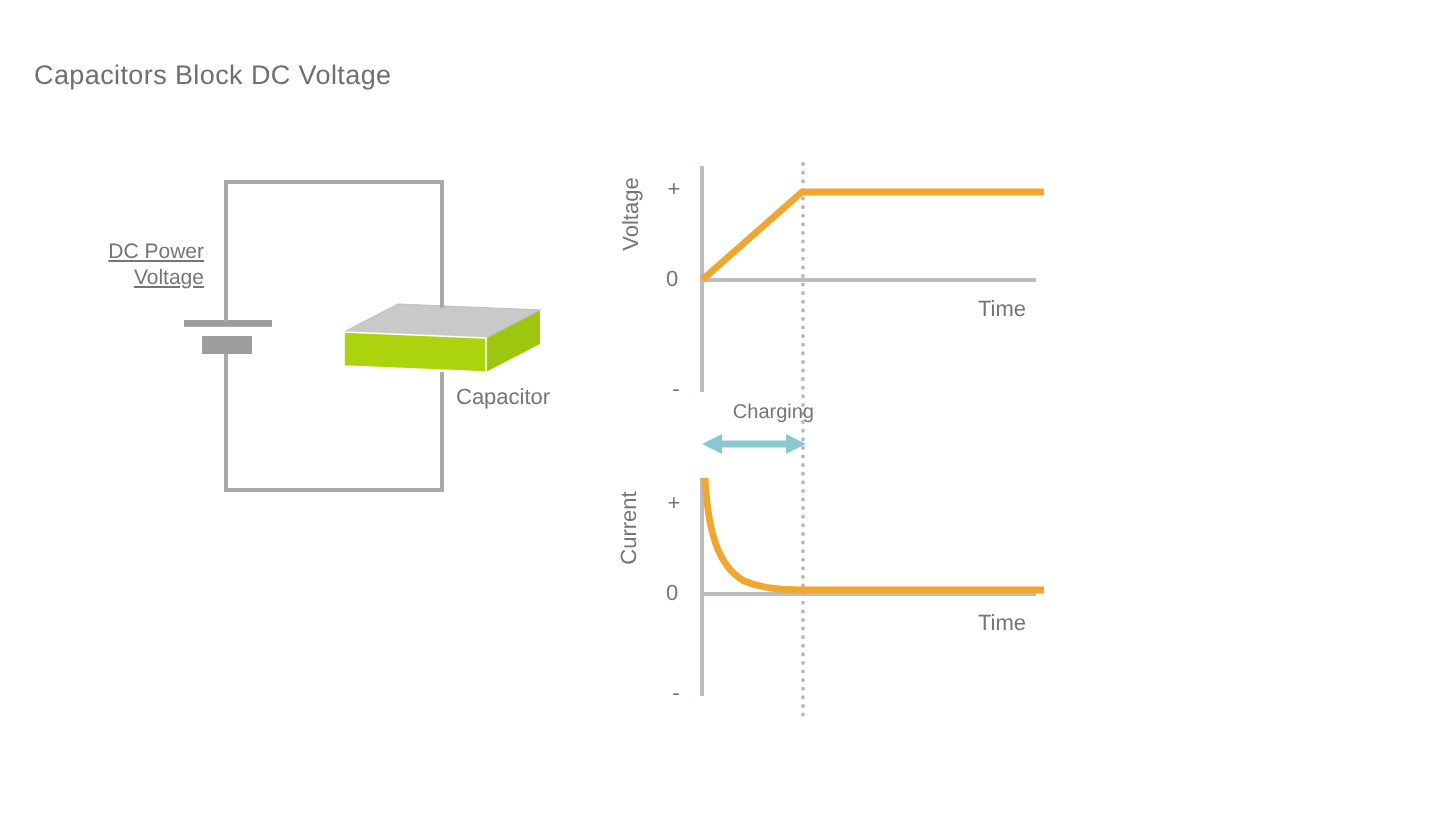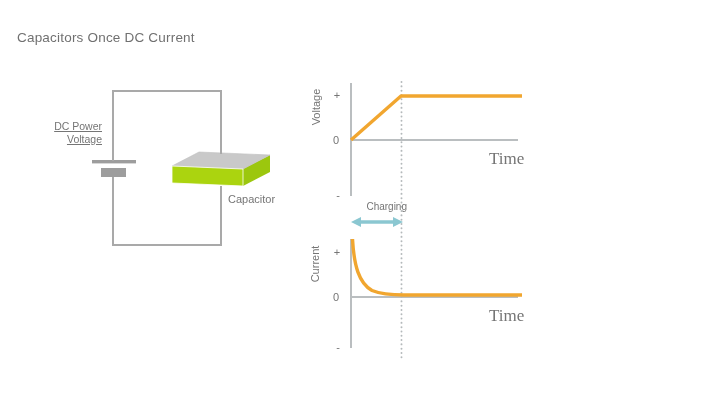--- a/index.html
+++ b/index.html
@@ -45,24 +45,23 @@
     white-space: nowrap;
   }
   .tick {
     width: 14px; height: 12px;
     text-align: center;
     font-size: 11px;
     line-height: 12px;
     color: #757575;
   }
   .time-label {
-    font-size: 17px;
+    font-size: 11px;
     color: #757575;
     white-space: nowrap;
-    font-family: Liberation Serif, serif;
   }
   .charging {
     left: 347px; top: 201px; width: 60px;
     text-align: right;
     font-size: 10px;
     color: #757575;
     white-space: nowrap;
   }
   .caption {
     left: 319px; top: 367px;
@@ -99,21 +98,21 @@
 
     <path d="M351,140 L401,96 L522,96" fill="none" stroke="#f1a62f" stroke-width="3.4" stroke-linejoin="round"></path>
 
     <path d="M352.5,239 C354,266 359,283 372,290.5 C382,294.5 392,295 404,295 L522,295" fill="none" stroke="#f1a62f" stroke-width="3.4" stroke-linejoin="round"></path>
 
     <line x1="360" y1="222" x2="394" y2="222" stroke="#8bc7d1" stroke-width="3.6"></line>
     <polygon points="351,222 361,217 361,227" fill="#8bc7d1"></polygon>
     <polygon points="403,222 393,217 393,227" fill="#8bc7d1"></polygon>
   </svg>
 
-  <div class="abs title">Capacitors Once DC Current</div>
+  <div class="abs title">Capacitors Block DC Voltage</div>
 
   <div class="abs src-label">
     <div>DC Power</div>
     <div>Voltage</div>
   </div>
 
   <div class="abs cap-label">Capacitor</div>
 
   <div class="abs yaxis-label" style="left:287px; top:100px;">Voltage</div>
   <div class="abs tick" style="left:330px; top:89px;">+</div>

